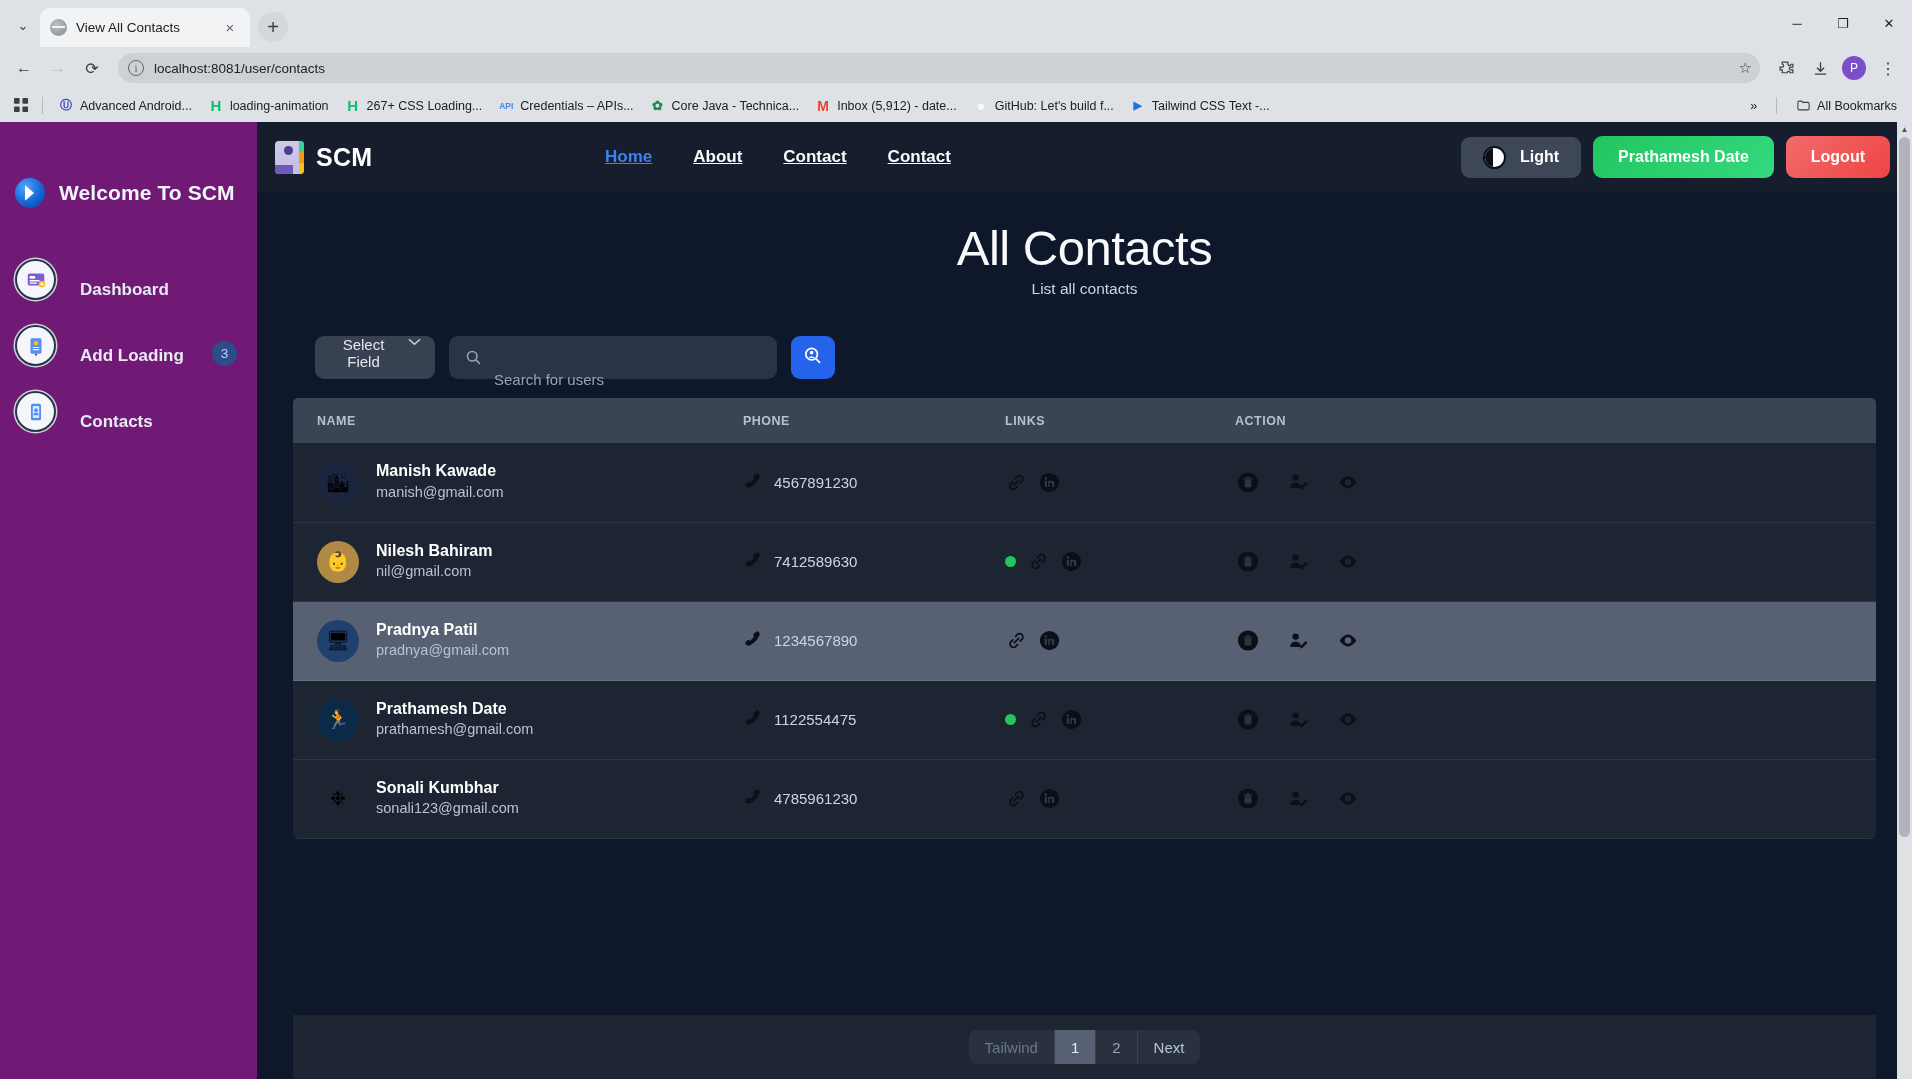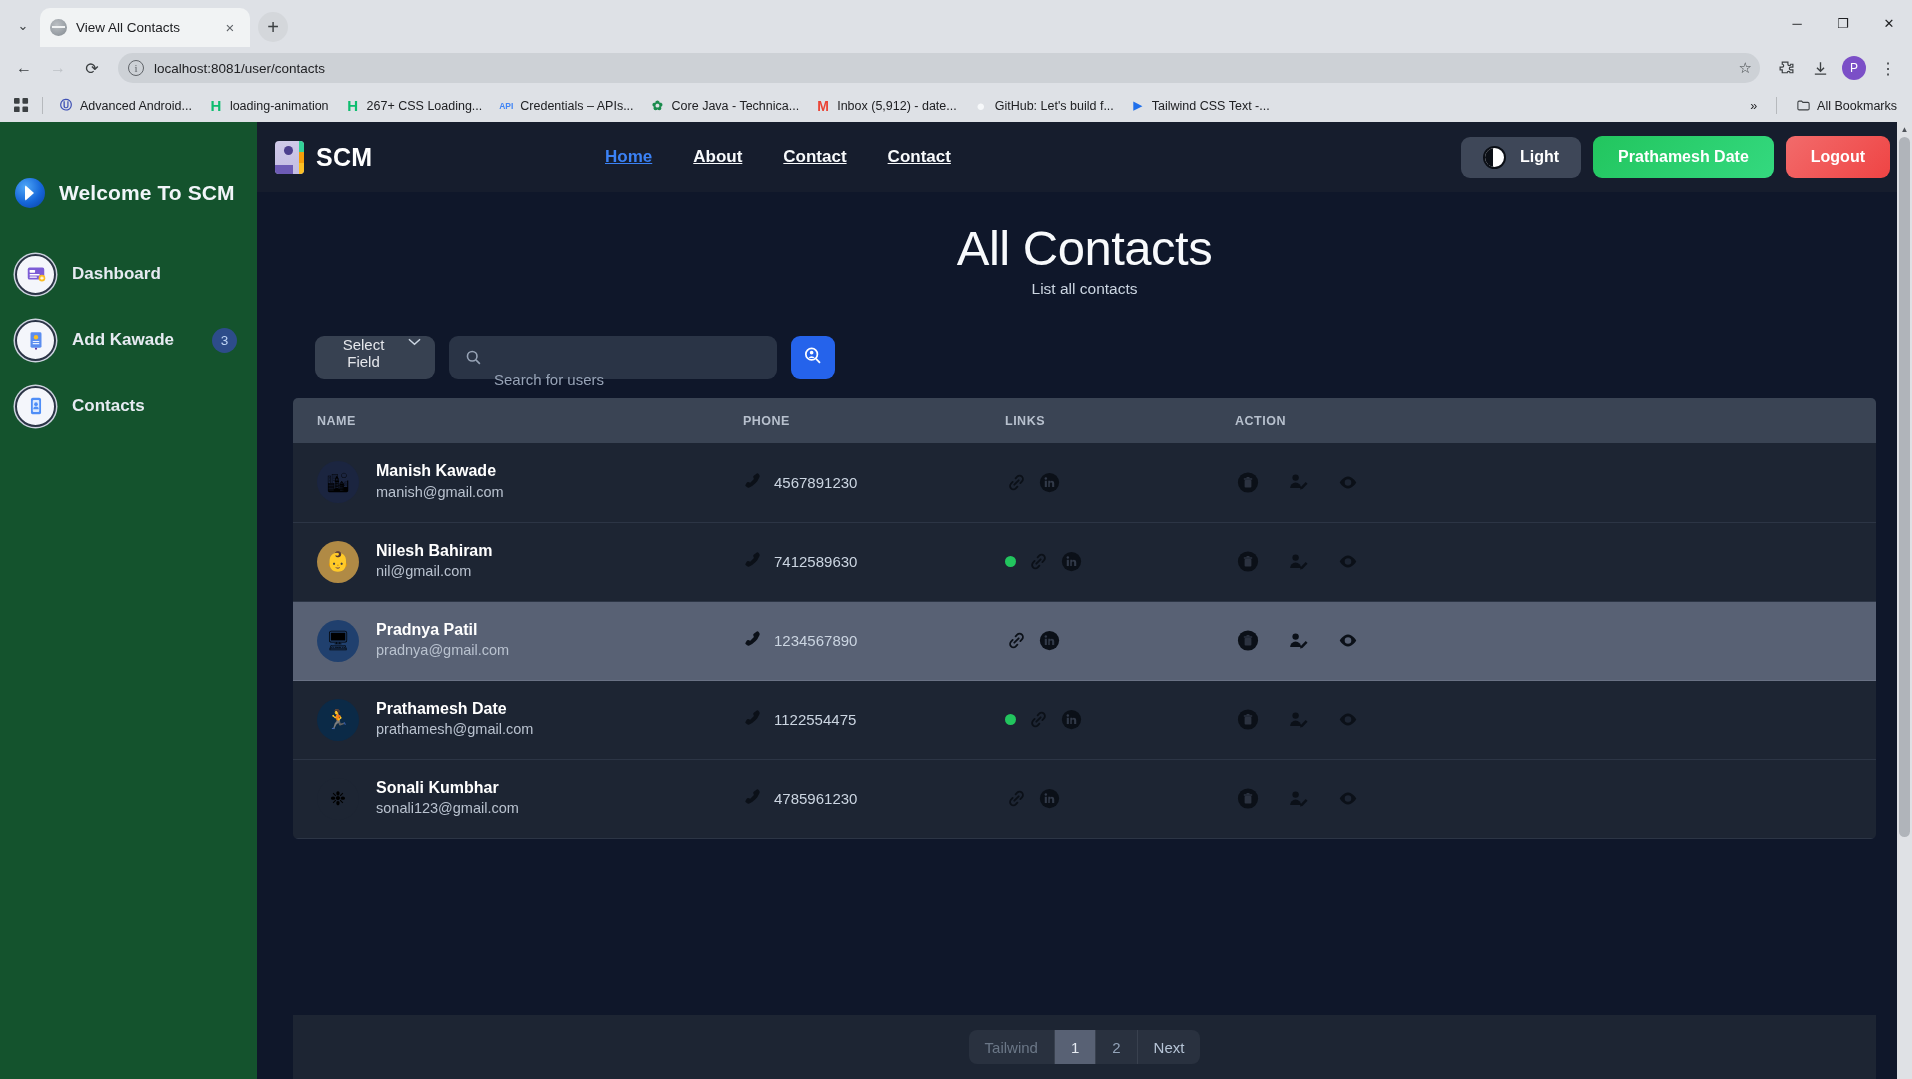--- a/index.html
+++ b/index.html
@@ -90,37 +90,37 @@
   .bm-ico { width: 16px; height: 16px; display:flex;align-items:center;justify-content:center;
     font-size: 12px; font-weight: 700; flex: 0 0 auto; }
   .bm-overflow { margin-left: auto; display: flex; align-items: center; gap: 6px; }
   .all-bookmarks { display: flex; align-items: center; gap: 6px; font-size: 12.5px; color: #202124;
     padding: 3px 7px; }
 
   
   .page { flex: 1 1 auto; display: flex; background: #0f172a; position: relative; overflow: hidden; }
 
   .sidebar {
-    width: 257px; flex: 0 0 257px; background: #14532d; padding: 56px 0 0 0;
+    width: 257px; flex: 0 0 257px; background: #701a75; padding: 56px 0 0 0;
   }
   .side-brand { display: flex; align-items: center; gap: 14px; padding: 0 0 0 15px; margin-bottom: 40px; }
   .side-brand-logo {
     width: 30px; height: 30px; border-radius: 50%; flex: 0 0 auto;
     background: radial-gradient(circle at 35% 30%, #4ea7f7 0%, #1565d8 55%, #0b3f9e 100%);
     position: relative;
   }
   .side-brand-logo::after {
     content: ""; position: absolute; left: 10px; top: 7px;
     border-left: 9px solid #fff; border-top: 8px solid transparent; border-bottom: 8px solid transparent;
     border-radius: 2px;
   }
   .side-brand-text { font-size: 21px; font-weight: 700; color: #f1f5f9; letter-spacing: .1px; }
 
   .side-item {
-    display: flex; align-items: center; gap: 16px; padding: 0 20px 0 15px; height: 52px;
+    display: flex; align-items: flex-end; gap: 24px; padding: 0 20px 0 15px; height: 52px;
     margin-bottom: 14px;
   }
   .side-ico {
     width: 41px; height: 41px; border-radius: 50%; flex: 0 0 auto;
     background: #f4f6fb; border: 2.5px solid #2b3446;
     box-shadow: 0 0 0 1.5px #cdd3df;
     display: flex; align-items: center; justify-content: center; font-size: 18px;
     position: relative; overflow: hidden;
   }
   .side-label { font-size: 17px; font-weight: 700; color: #e7ebf2; flex: 1 1 auto; }
@@ -387,21 +387,21 @@
       <div class="side-item">
         <div class="side-ico">
           <svg width="22" height="22" viewBox="0 0 24 24">
               <rect x="6" y="3.5" width="12" height="17" rx="1.6" fill="#5b8def"></rect>
               <circle cx="12" cy="9" r="2.4" fill="#fbbf24"></circle>
               <rect x="8.3" y="13" width="7.4" height="1.3" rx=".6" fill="#e8f0ff"></rect>
               <rect x="8.3" y="15.4" width="7.4" height="1.3" rx=".6" fill="#e8f0ff"></rect>
               <path d="M12 20.2l1.3 1.4-1.3 1.4-1.3-1.4z" fill="#4c1d95"></path>
             </svg>
         </div>
-        <div class="side-label">Add Kawade</div>
+        <div class="side-label">Add Loading</div>
         <div class="pill-count">3</div>
       </div>
 
       <div class="side-item">
         <div class="side-ico">
           <svg width="22" height="22" viewBox="0 0 24 24">
               <rect x="6.5" y="3" width="11" height="18" rx="2" fill="#4f8ef7"></rect>
               <rect x="8.5" y="5.5" width="7" height="13" rx="1" fill="#dceafe"></rect>
               <circle cx="12" cy="10" r="2" fill="#4f8ef7"></circle>
               <path d="M9 15.6a3 3 0 016 0z" fill="#4f8ef7"></path>

